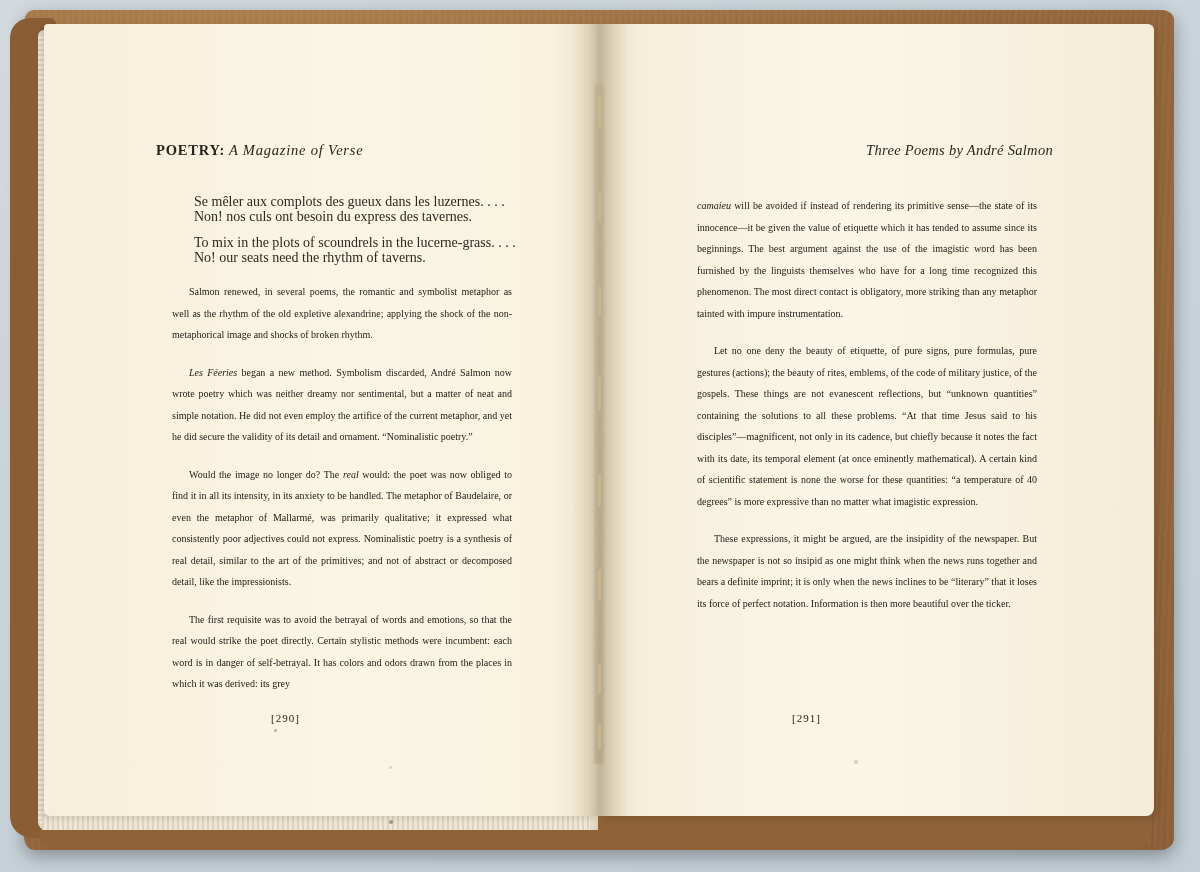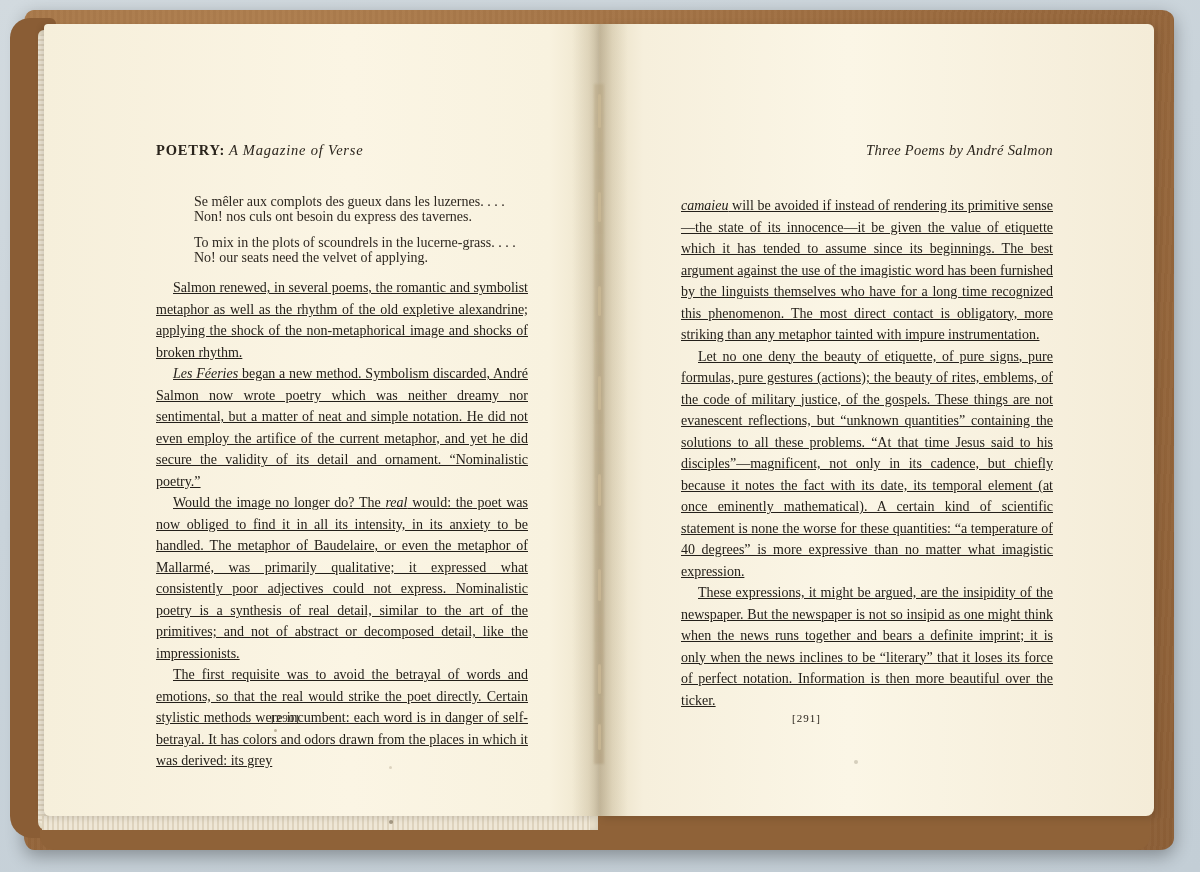--- a/index.html
+++ b/index.html
@@ -179,29 +179,28 @@
 
   .verse {
     font-size: 14px;
     line-height: 14.6px;
     color: #2d2720;
     margin: 0 0 12px 38px;
   }
   .verse div { white-space: nowrap; }
 
   p.body {
-    margin: 0;
-    font-size: 14px;
+    margin: 16px;
+    font-size: 10px;
     line-height: 21.5px;
     color: #24201a;
     text-align: justify;
     text-indent: 17px;
     -webkit-hyphens: none;
     hyphens: none;
-    text-decoration: underline;
   }
   p.body.noindent { text-indent: 0; }
   .it { font-style: italic; }
 
   .folio {
     position: absolute;
     bottom: 92px;
     width: 100%;
     text-align: center;
     font-size: 11px;
@@ -240,21 +239,21 @@
           <span class="rh-ital">A Magazine of Verse</span>
         </div>
 
         <div class="verse">
           <div>Se mêler aux complots des gueux dans les luzernes. . . .</div>
           <div>Non! nos culs ont besoin du express des tavernes.</div>
         </div>
 
         <div class="verse">
           <div>To mix in the plots of scoundrels in the lucerne-grass. . . .</div>
-          <div>No! our seats need the velvet of applying.</div>
+          <div>No! our seats need the rhythm of taverns.</div>
         </div>
 
         <p class="body">Salmon renewed, in several poems, the romantic and symbolist metaphor as well as the rhythm of the old expletive alexandrine; applying the shock of the non-metaphorical image and shocks of broken rhythm.</p>
         <p class="body"><span class="it">Les Féeries</span> began a new method.  Symbolism discarded, André Salmon now wrote poetry which was neither dreamy nor sentimental, but a matter of neat and simple notation.  He did not even employ the artifice of the current metaphor, and yet he did secure the validity of its detail and ornament.  “Nominalistic poetry.”</p>
         <p class="body">Would the image no longer do?  The <span class="it">real</span> would: the poet was now obliged to find it in all its intensity, in its anxiety to be handled.  The metaphor of Baudelaire, or even the metaphor of Mallarmé, was primarily qualitative; it expressed what consistently poor adjectives could not express.  Nominalistic poetry is a synthesis of real detail, similar to the art of the primitives; and not of abstract or decomposed detail, like the impressionists.</p>
         <p class="body">The first requisite was to avoid the betrayal of words and emotions, so that the real would strike the poet directly.  Certain stylistic methods were incumbent: each word is in danger of self-betrayal.  It has colors and odors drawn from the places in which it was derived: its grey</p>
       </div>
 
       <div class="folio">[290]</div>
       <div class="dot-mark" style="left:345px; bottom:-8px;"></div>

